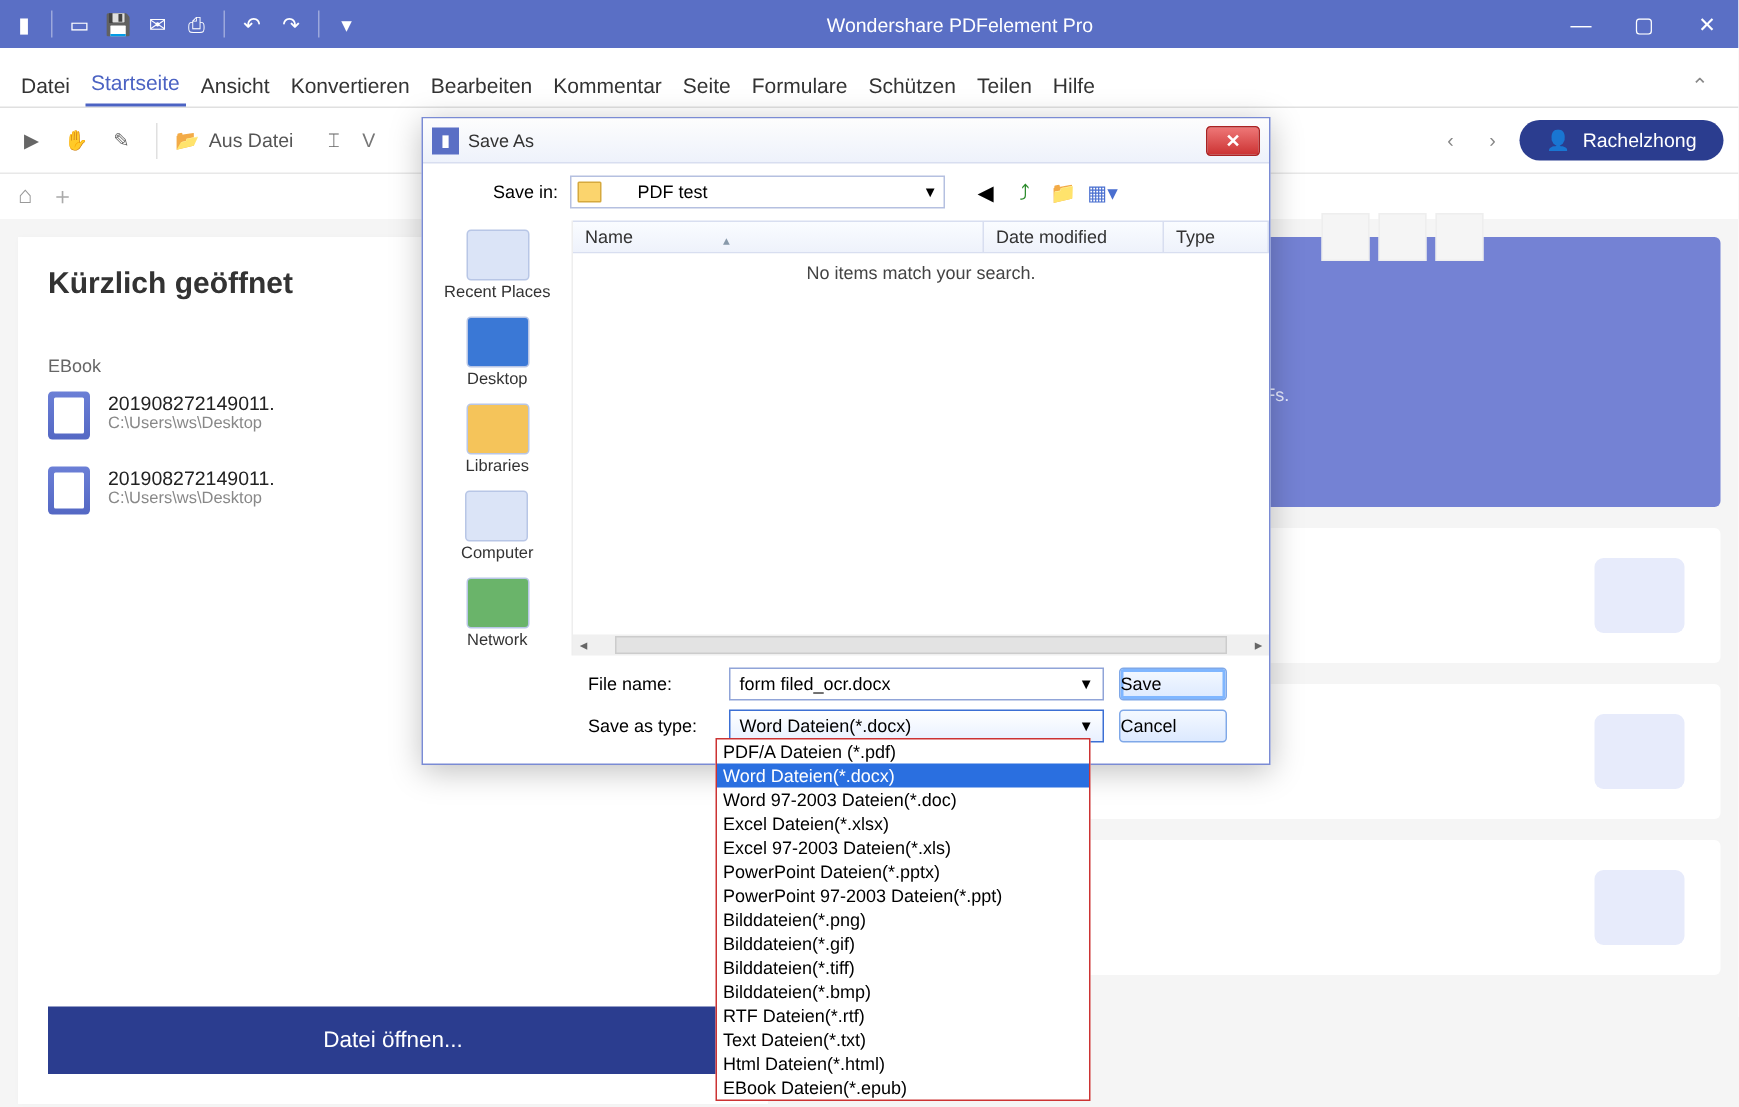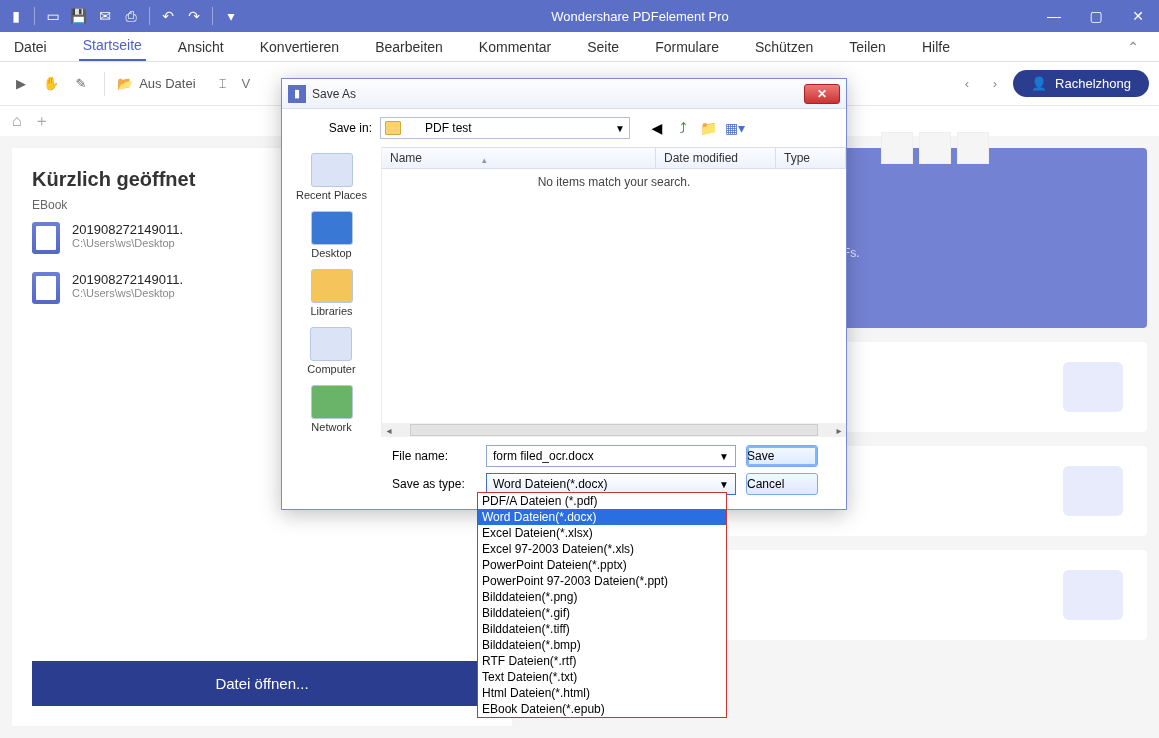--- a/index.html
+++ b/index.html
@@ -8,21 +8,21 @@
 
 .titlebar { height: 32px; background: #5A6FC5; display: flex; align-items: center; color: #fff; font-size: 12px; }
 .titlebar .qat { display: flex; align-items: center; gap: 6px; padding: 0 6px; }
 .qat-icon { width: 20px; height: 20px; display: flex; align-items: center; justify-content: center; color: #fff; font-size: 14px; }
 .qat-sep { width: 1px; height: 18px; background: rgba(255,255,255,.4); margin: 0 2px; }
 .titlebar .title { flex: 1; text-align: center; font-size: 13px; }
 .titlebar .winctl { display: flex; }
 .winctl div { width: 42px; height: 32px; display: flex; align-items: center; justify-content: center; font-size: 14px; }
 
 
-.ribbon-tabs { height: 30px; display: flex; align-items: flex-end; border-bottom: 1px solid #e0e0e0; padding: 0 10px; gap: 28px; font-size: 14px; }
+.ribbon-tabs { height: 40px; display: flex; align-items: flex-end; border-bottom: 1px solid #e0e0e0; padding: 0 10px; gap: 6px; font-size: 14px; }
 .ribbon-tabs .tab { padding: 6px 4px; color: #333; cursor: pointer; }
 .ribbon-tabs .tab.active { color: #4C63C3; border-bottom: 2px solid #4C63C3; font-weight: 500; }
 .ribbon-chevron { margin-left: auto; color: #888; padding: 6px 10px; }
 
 
 .toolbar { height: 44px; display: flex; align-items: center; padding: 0 10px; gap: 8px; border-bottom: 1px solid #e8e8e8; font-size: 13px; position: relative; }
 .tool-icon { width: 22px; height: 22px; display: flex; align-items: center; justify-content: center; color: #666; }
 .tool-sep { width: 1px; height: 24px; background: #e0e0e0; margin: 0 4px; }
 .aus-datei { display: flex; align-items: center; gap: 6px; color: #555; }
 .toolbar .spacer { flex: 1; }
@@ -30,21 +30,21 @@
 .user-btn { background: #2B3D8F; color: #fff; border-radius: 16px; padding: 6px 18px; display: flex; align-items: center; gap: 8px; font-size: 13px; }
 
 
 .tabstrip-row { height: 30px; display: flex; align-items: center; padding: 0 12px; gap: 12px; color: #888; }
 .home-icon { font-size: 16px; color: #999; }
 .plus-icon { font-size: 16px; color: #aaa; }
 
 
 .main { display: flex; height: calc(738px - 32px - 30px - 44px - 30px); background: #f5f5f5; }
 .recent { width: 500px; background: #fff; margin: 12px 0 12px 12px; padding: 20px 20px; position: relative; box-shadow: 0 0 4px rgba(0,0,0,.02); }
-.recent h2 { font-size: 20px; font-weight: 600; color: #333; margin-bottom: 7px; }
+.recent h2 { font-size: 20px; font-weight: 600; color: #333; margin-bottom: 36px; }
 .recent .day-label { font-size: 12px; color: #666; margin-bottom: 10px; }
 .recent-item { display: flex; gap: 12px; margin-bottom: 18px; align-items: flex-start; }
 .file-icon { width: 28px; height: 32px; background: linear-gradient(#6B7FD6,#5468C4); border-radius: 3px; position: relative; }
 .file-icon::after { content: ""; position: absolute; inset: 4px; background: #fff; border-radius: 1px; }
 .recent-item .fname { font-size: 13px; color: #222; }
 .recent-item .fpath { font-size: 11px; color: #888; }
 .open-btn { position: absolute; left: 20px; right: 20px; bottom: 20px; background: #2B3D8F; color: #fff; text-align: center; padding: 14px 0; font-size: 15px; }
 
 .cards { flex: 1; margin: 12px 12px 12px 12px; display: flex; flex-direction: column; gap: 14px; }
 .card { background: #fff; border-radius: 4px; padding: 20px 24px; display: flex; align-items: center; gap: 20px; }
@@ -300,20 +300,21 @@
         <span class="chev">▼</span>
       </div>
       <div class="btn">Cancel</div>
     </div>
   </div>
 </div>
 
 <div class="type-dropdown" id="type-dropdown">
     <div class="opt">PDF/A Dateien (*.pdf)</div>
     <div class="opt sel">Word Dateien(*.docx)</div>
+    <div class="opt">Word 97-2003 Dateien(*.doc)</div>
     <div class="opt">Excel Dateien(*.xlsx)</div>
     <div class="opt">Excel 97-2003 Dateien(*.xls)</div>
     <div class="opt">PowerPoint Dateien(*.pptx)</div>
     <div class="opt">PowerPoint 97-2003 Dateien(*.ppt)</div>
     <div class="opt">Bilddateien(*.png)</div>
     <div class="opt">Bilddateien(*.gif)</div>
     <div class="opt">Bilddateien(*.tiff)</div>
     <div class="opt">Bilddateien(*.bmp)</div>
     <div class="opt">RTF Dateien(*.rtf)</div>
     <div class="opt">Text Dateien(*.txt)</div>

